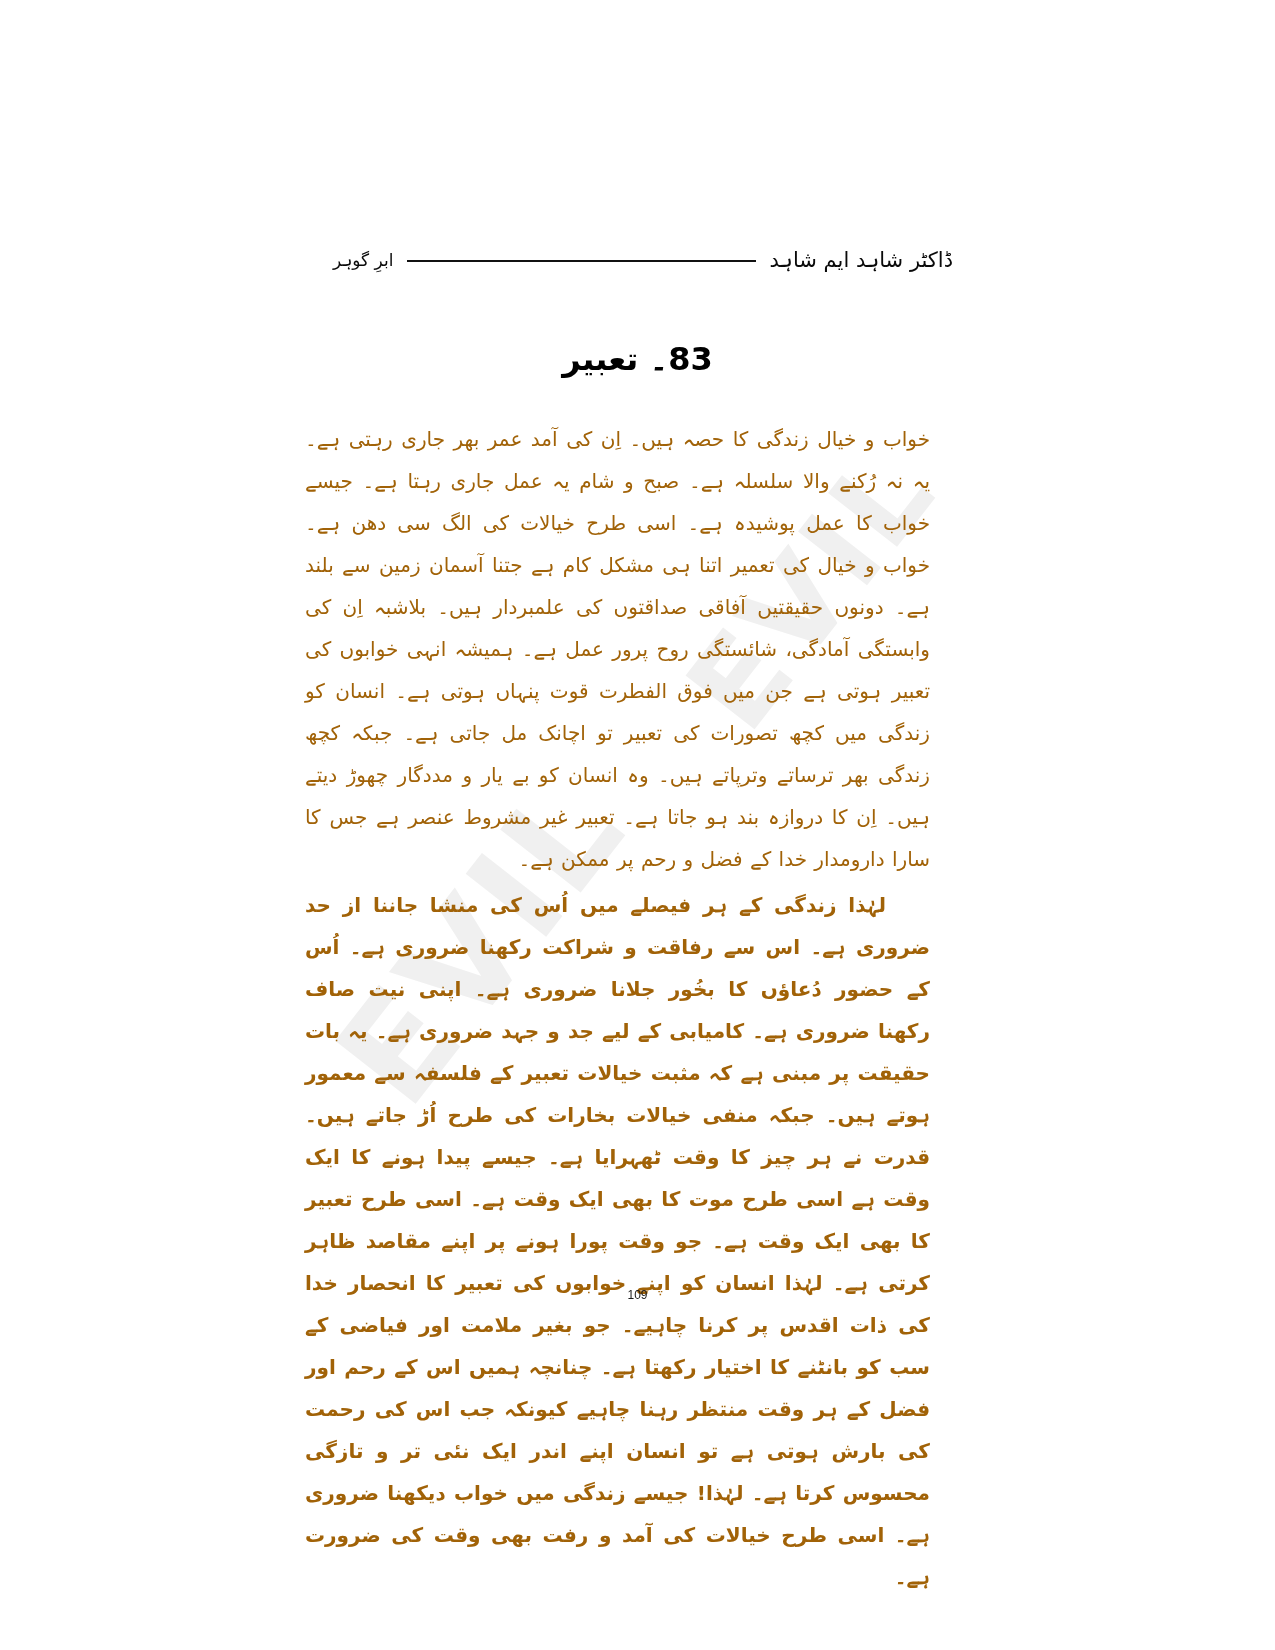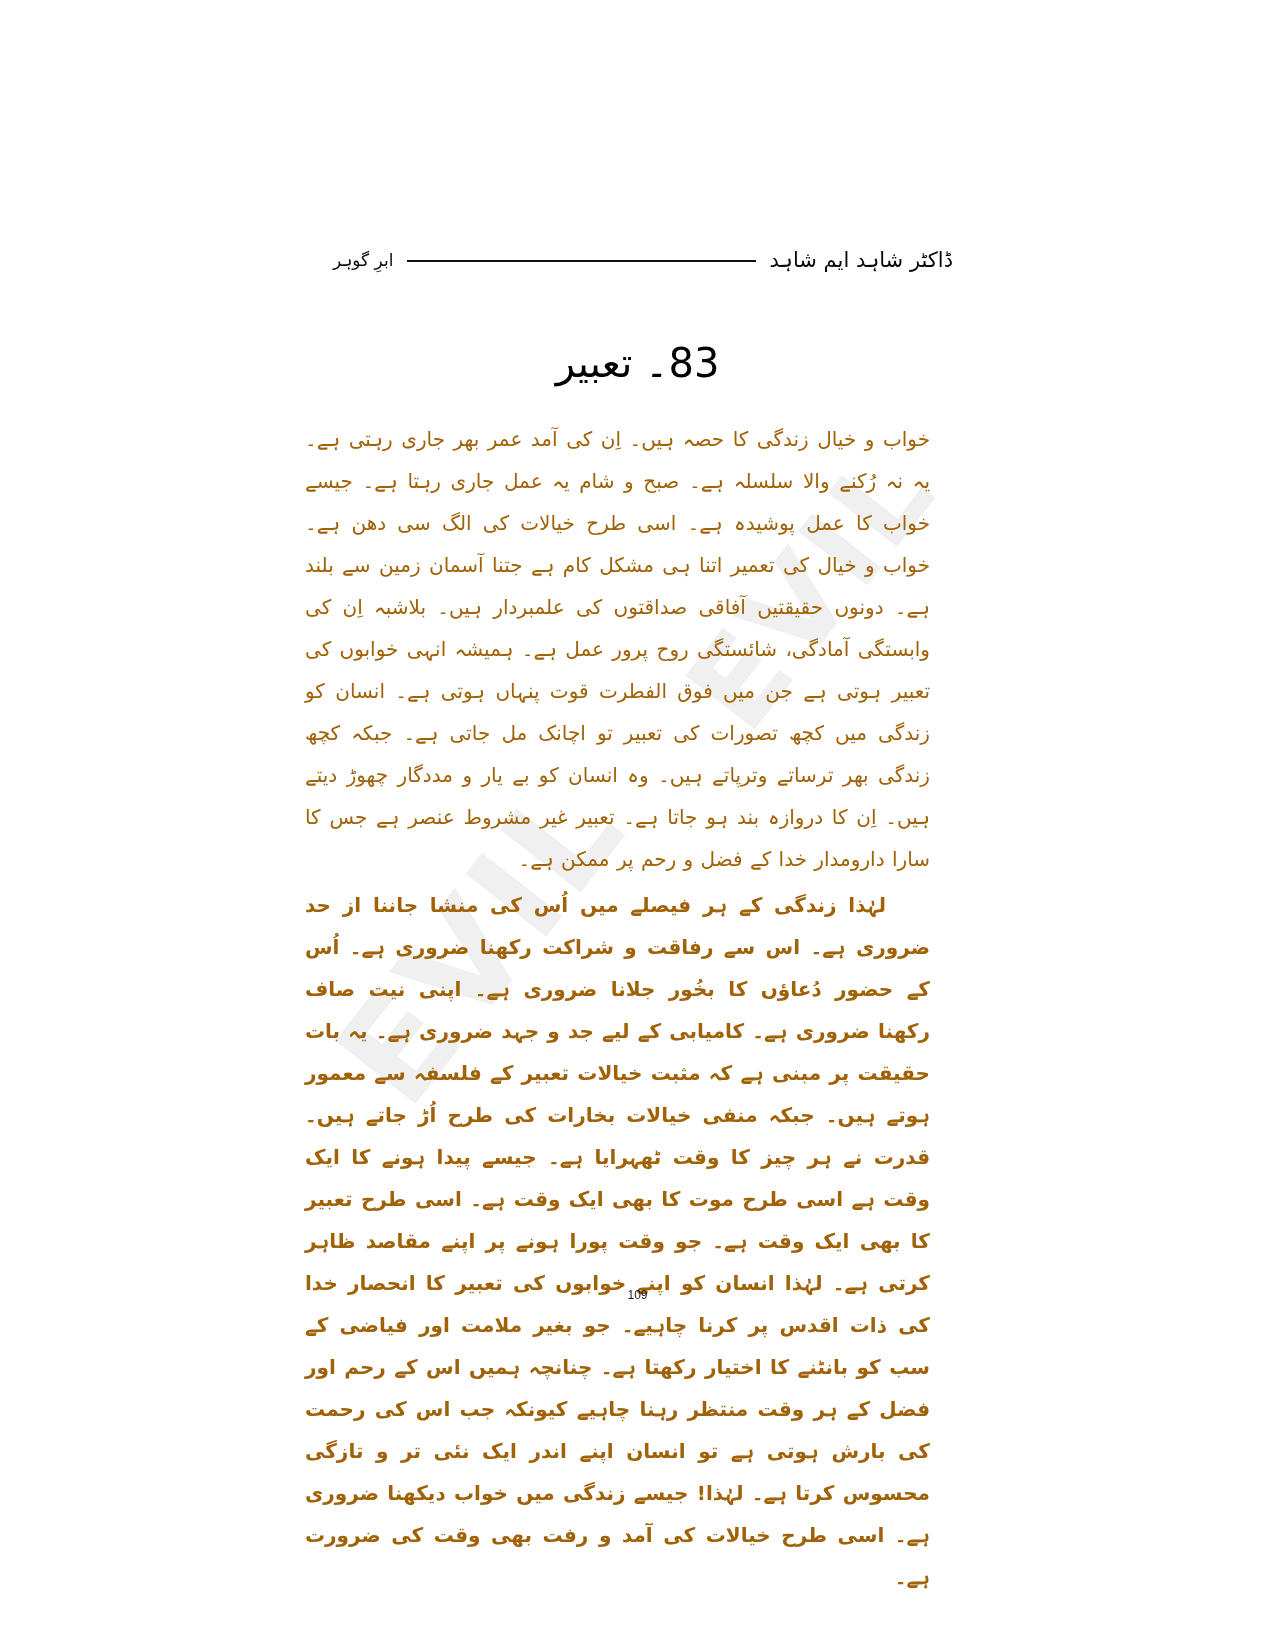--- a/index.html
+++ b/index.html
@@ -86,22 +86,22 @@
     top: 340px;
     left: 0;
     width: 1275px;
     text-align: center;
     direction: rtl;
     z-index: 2;
   }
   .chapter-title .title-text {
     display: inline-block;
     font-family: "DejaVu Sans", "Liberation Sans", sans-serif;
-    font-size: 40px;
-    font-weight: 400;
+    font-size: 32px;
+    font-weight: 700;
     color: #000000;
     letter-spacing: 1px;
   }
 
   
   .body-block {
     position: absolute;
     top: 418px;
     left: 305px;
     width: 625px;

